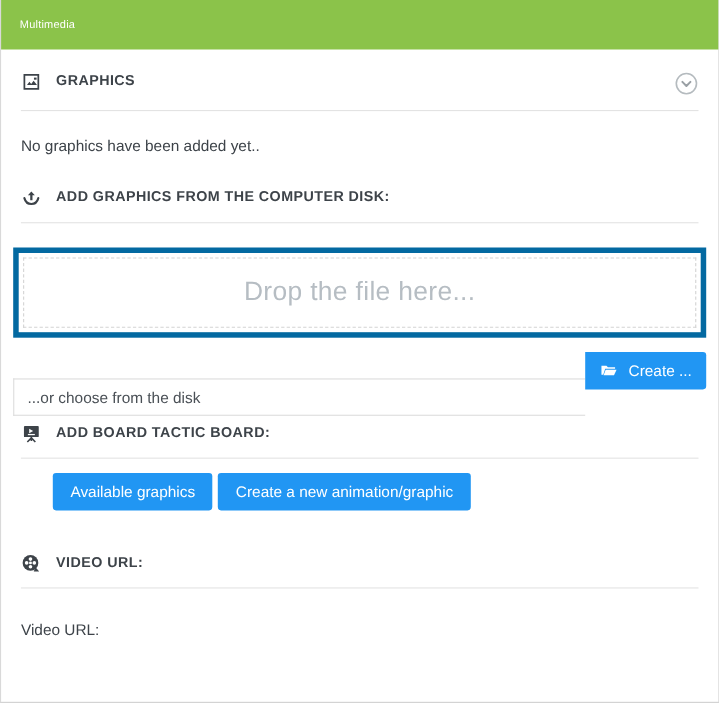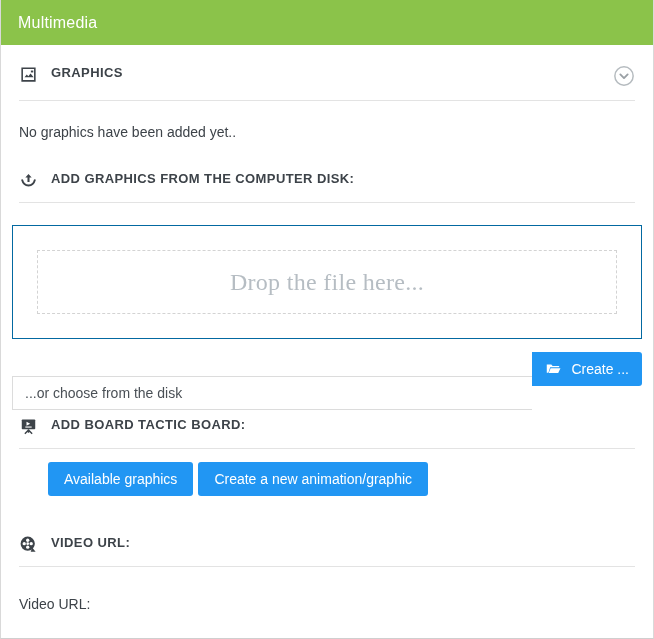--- a/index.html
+++ b/index.html
@@ -17,45 +17,44 @@
     background: #fff;
     overflow: hidden;
   }
   .panel-header {
     height: 45px;
     background: #8BC34A;
     display: flex; align-items: center;
     padding: 0 18px;
     margin: 0 -1px;
   }
-  .panel-title { color: #ffffff; font-size: 16px; letter-spacing: .2px; }
+  .panel-title { color: #ffffff; font-size: 10px; letter-spacing: .2px; }
   .content { padding: 0 18px; }
 
   .sec-row { display: flex; align-items: flex-start; }
   .graphics-row { padding: 20px 0 13px; }
   .sec-title {
     font-size: 13px; font-weight: bold; color: #3d4349;
     letter-spacing: .4px; margin-left: 13px;
   }
   .spacer { flex: 1; }
   .icon16 { width: 19px; height: 19px; display: inline-flex; flex: none; }
   .collapse-btn { width: 22px; height: 22px; cursor: pointer; display: inline-flex; }
 
   .sep { border: 0; border-top: 1px solid #e3e3e3; height: 0; }
 
   .empty-msg { font-size: 14px; color: #3d4349; margin: 23px 0 31px; }
 
   .sec-head { padding: 0 0 12px; }
 
   .dropzone {
     margin: 22px -7px 13px;
-    border: 1px solid #0369a1;
-    padding: 24px;
+    border: 5px solid #0369a1;
+    padding: 4px;
     background: #fff;
-    font-family: Liberation Serif, serif;
   }
   .dz-inner {
     border: 1px dashed #d3d3d3;
     height: 64px;
     display: flex; align-items: center; justify-content: center;
   }
   .dz-text {
     font-size: 24px; color: #b6bdc3; font-weight: 300; letter-spacing: .3px;
   }
 

